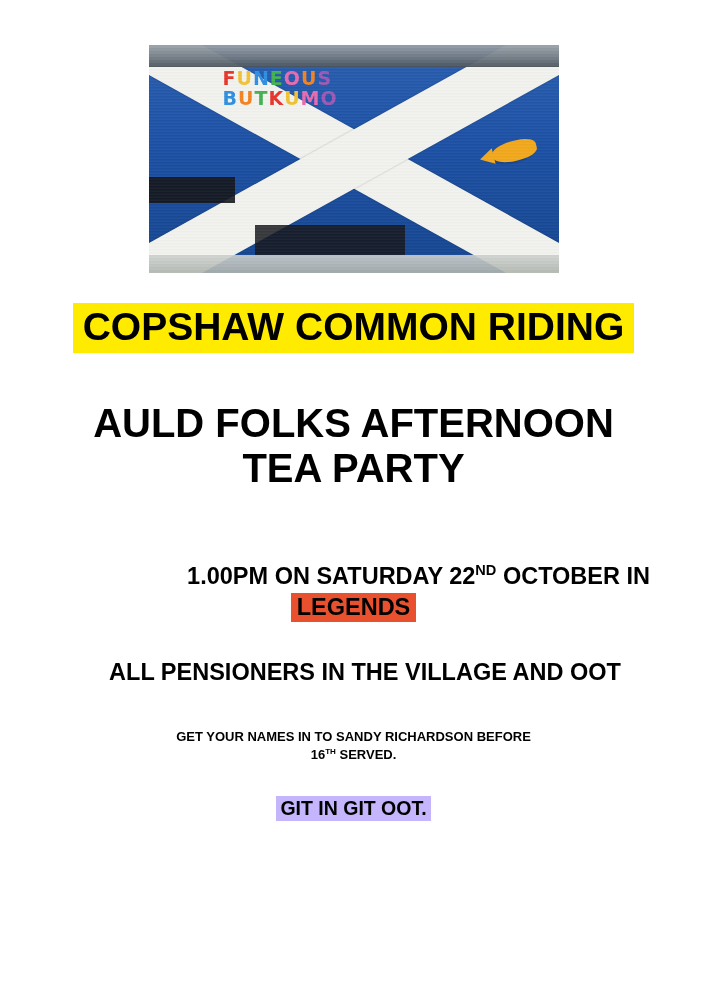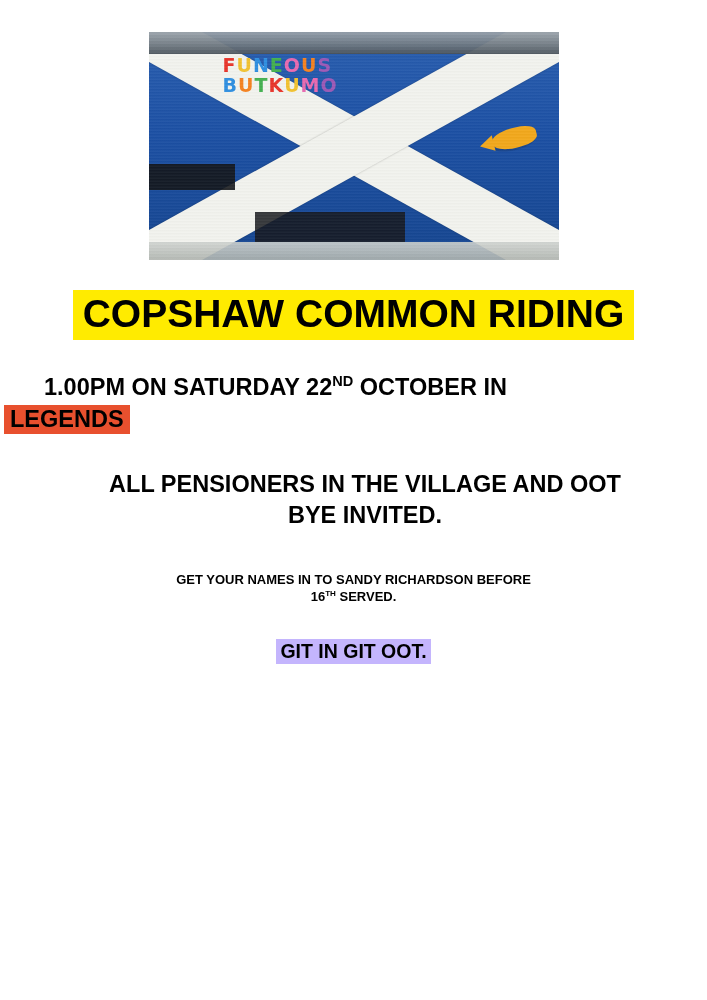--- a/index.html
+++ b/index.html
@@ -12,21 +12,21 @@
     height: 1000px;
     font-family: "Liberation Sans", sans-serif;
     color: #000000;
     overflow: hidden;
   }
   .poster {
     position: relative;
     width: 707px;
     height: 1000px;
     box-sizing: border-box;
-    padding: 4px;
+    padding: 17px;
   }
 
   
   .photo-wrap {
     width: 100%;
     display: flex;
     justify-content: center;
     padding-top: 28px;
   }
   .photo {
@@ -155,34 +155,34 @@
   .headline {
     text-align: center;
     font-size: 40px;
     font-weight: bold;
     line-height: 1.12;
     margin-top: 48px;
     padding: 0 46px;
   }
 
   .when-line {
-    text-align: left;
+    text-align: right;
     font-size: 23.5px;
     font-weight: bold;
     line-height: 1.3;
-    margin-top: 32px;
+    margin-top: 70px;
     padding: 0 40px;
   }
   sup {
     font-size: 0.62em;
     vertical-align: super;
     line-height: 0;
   }
   .venue-wrap {
-    text-align: left;
+    text-align: center;
     margin-top: 3px;
   }
   .venue {
     background: #e8502e;
     color: #000;
     font-size: 23.5px;
     font-weight: bold;
     padding: 1px 6px 2px 6px;
   }
 
@@ -240,32 +240,35 @@
       </div>
       <div class="fish"></div>
       <div class="photo-grain"></div>
     </div>
   </div>
 
   <div class="title-band-wrap">
     <div class="title-band">COPSHAW COMMON RIDING</div>
   </div>
 
+  <div class="headline">
+    <div>AULD FOLKS AFTERNOON</div>
+    <div>TEA PARTY</div>
+  </div>
 
   <div class="when-line">
     <span>1.00PM ON SATURDAY 22</span><sup>ND</sup><span> OCTOBER IN</span>
   </div>
 
   <div class="venue-wrap">
     <span class="venue">LEGENDS</span>
   </div>
 
   <div class="para p1">
     <div>ALL PENSIONERS IN THE VILLAGE AND OOT</div>
-    <div>BYE INVITED.</div>
   </div>
 
 
   <div class="small-para">
     <div>GET YOUR NAMES IN TO SANDY RICHARDSON BEFORE</div>
     <div><span>16</span><sup>TH</sup><span> SERVED.</span></div>
   </div>
 
   <div class="footer-wrap">
     <span class="footer-highlight">GIT IN GIT OOT.</span>

